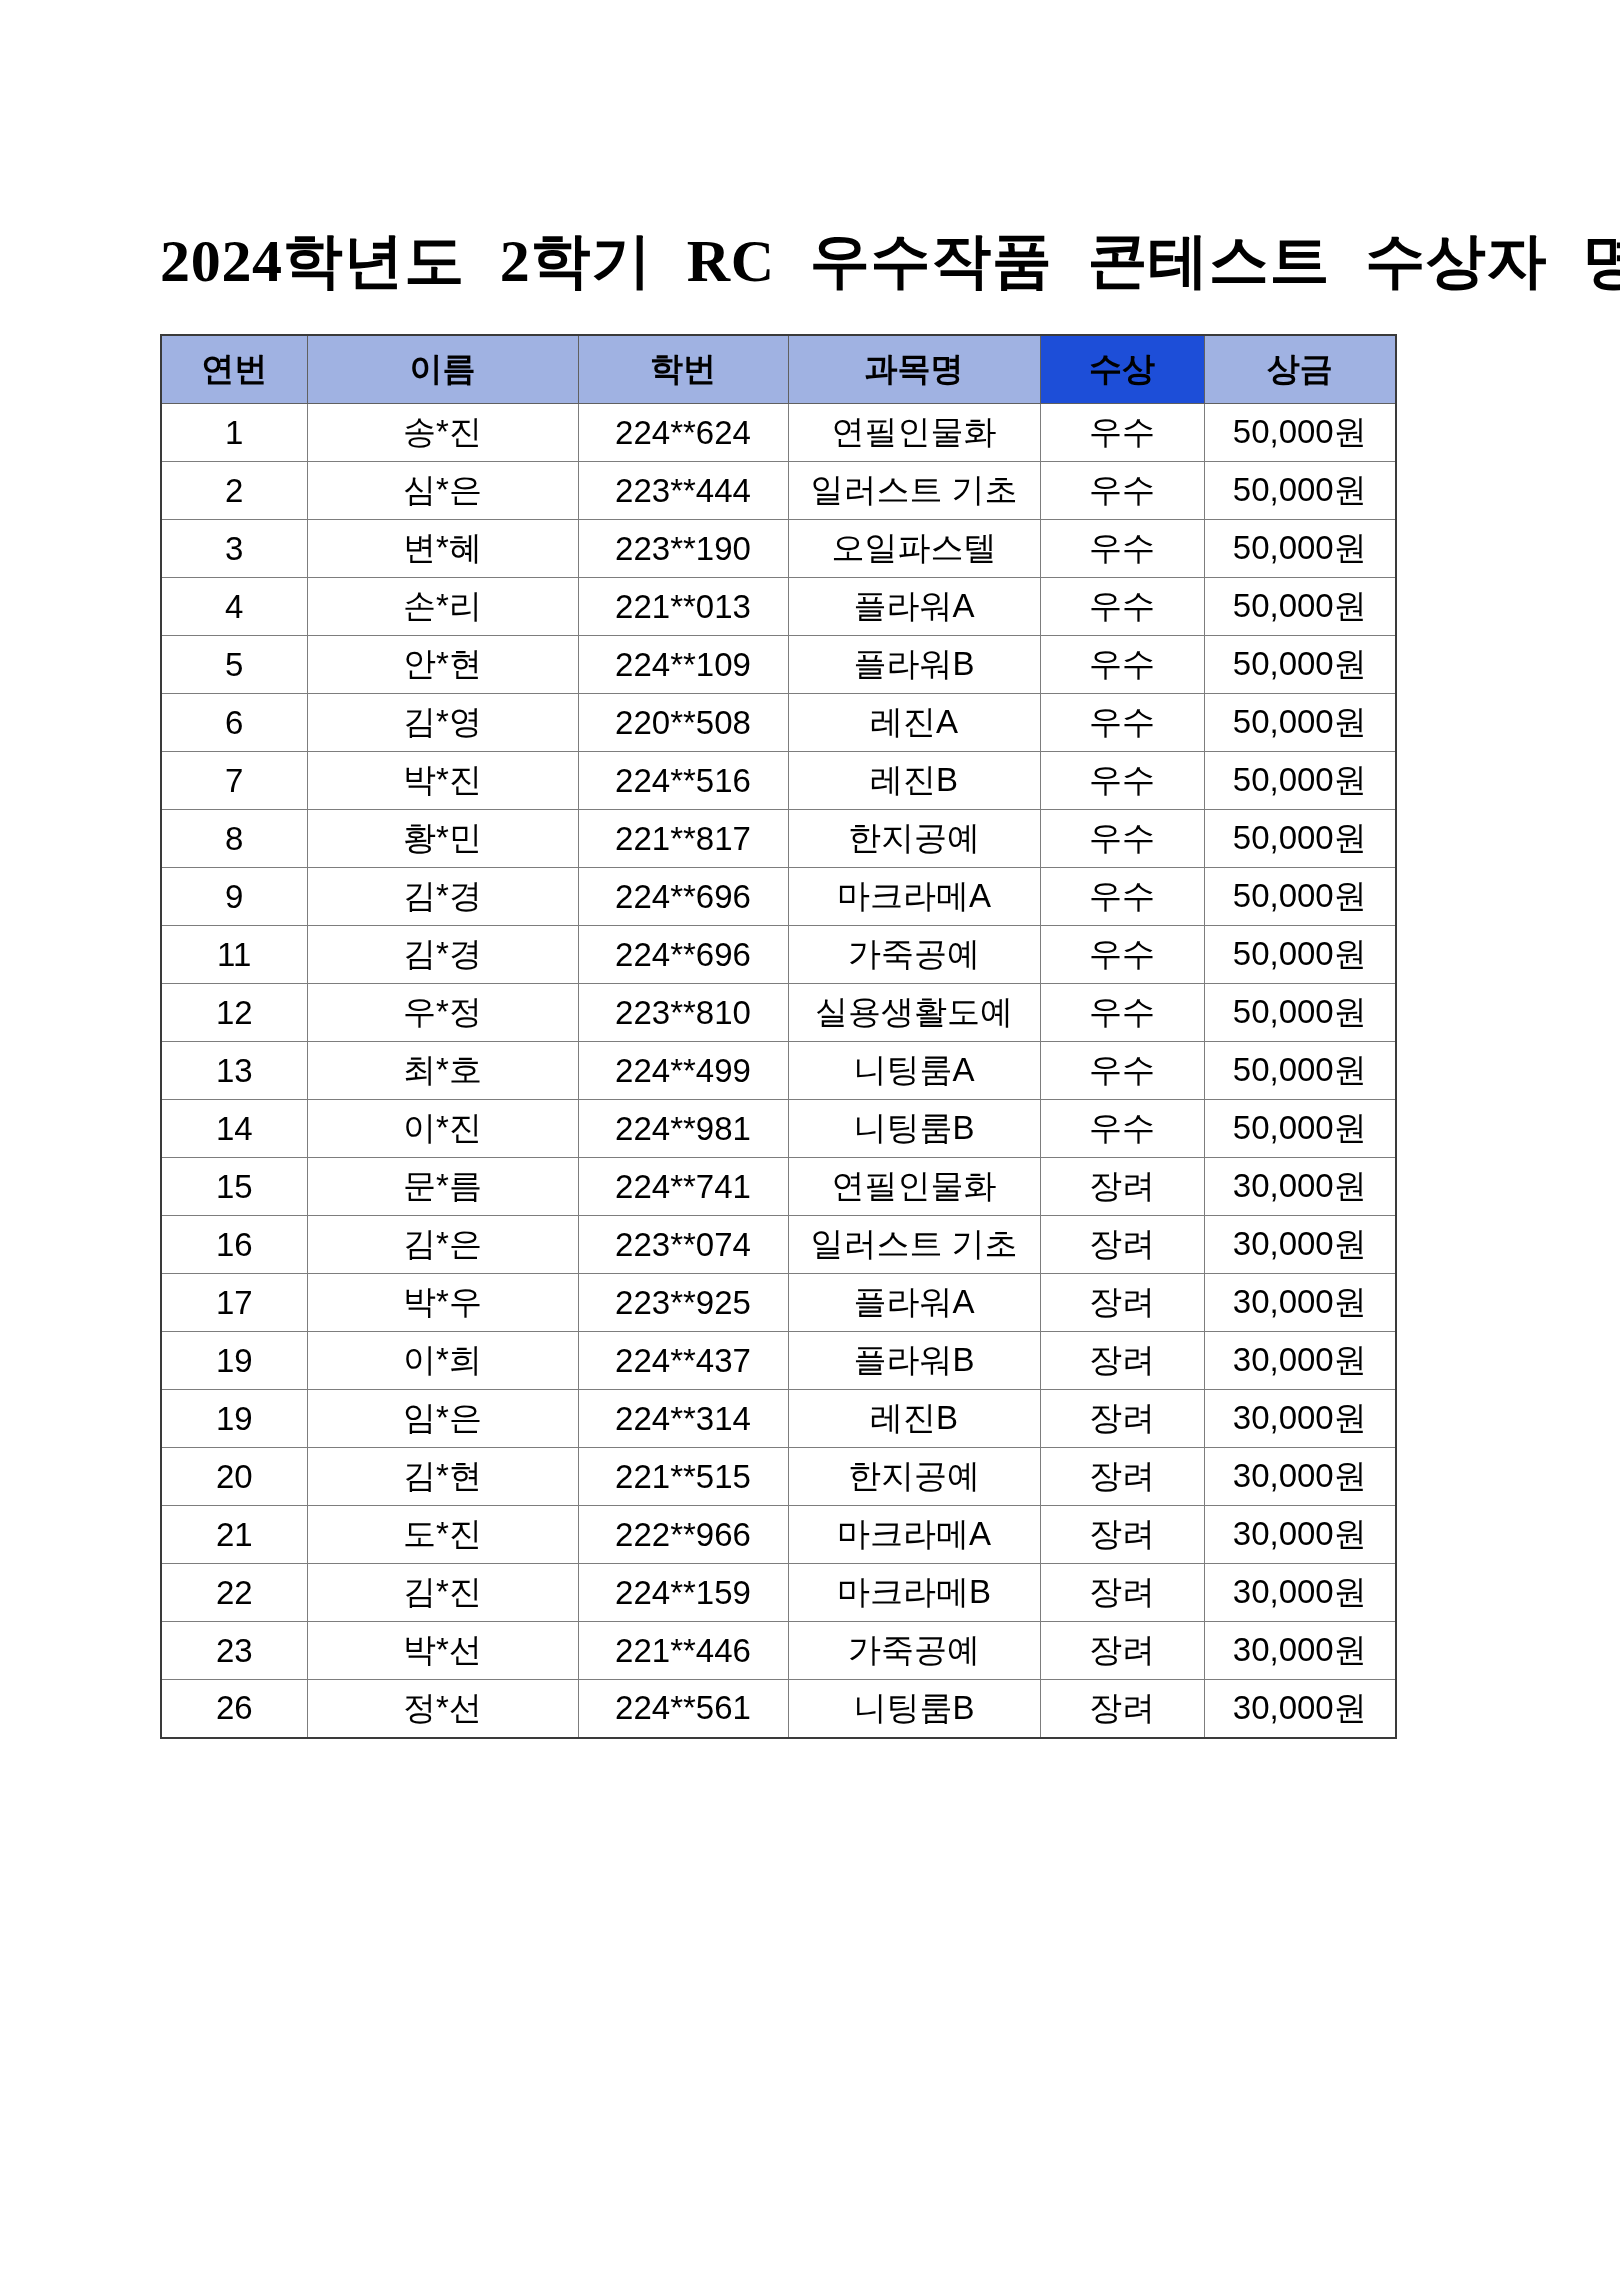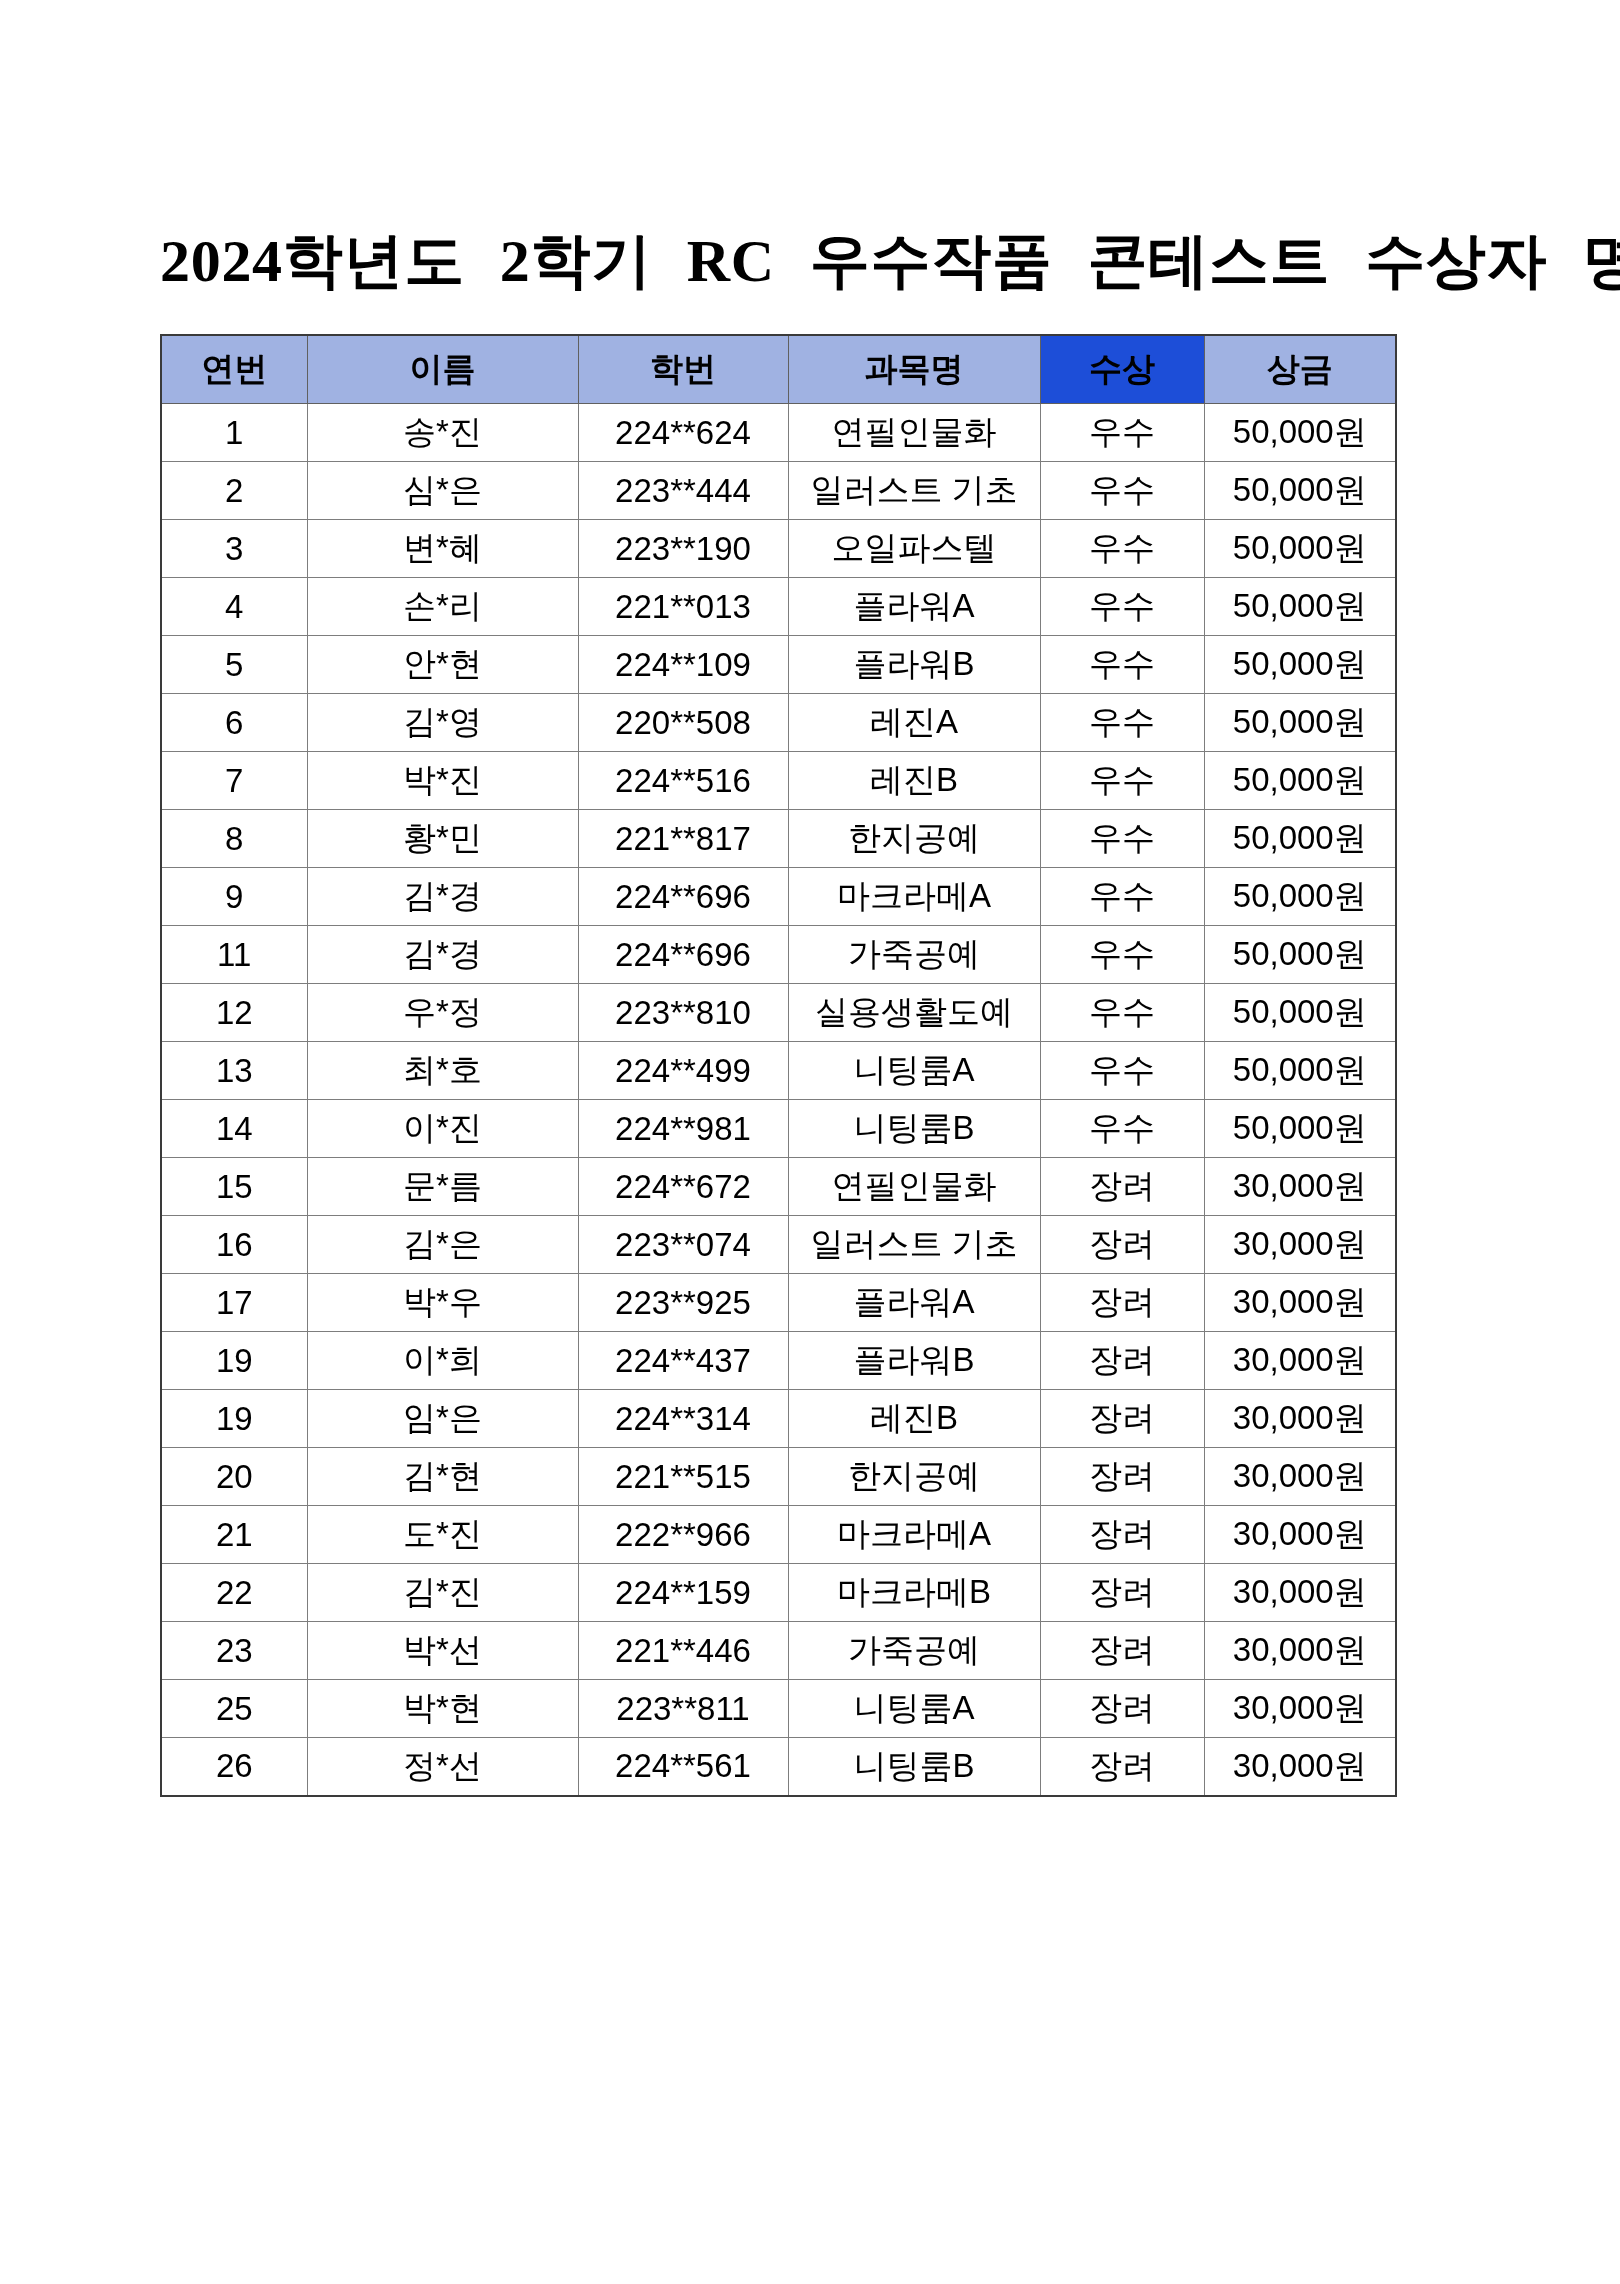--- a/index.html
+++ b/index.html
@@ -192,21 +192,21 @@
           <td>14</td>
           <td>이*진</td>
           <td>224**981</td>
           <td>니팅룸B</td>
           <td>우수</td>
           <td>50,000원</td>
         </tr>
         <tr>
           <td>15</td>
           <td>문*름</td>
-          <td>224**672</td>
+          <td>224**741</td>
           <td>연필인물화</td>
           <td>장려</td>
           <td>30,000원</td>
         </tr>
         <tr>
           <td>16</td>
           <td>김*은</td>
           <td>223**074</td>
           <td>일러스트 기초</td>
           <td>장려</td>
@@ -262,28 +262,20 @@
         </tr>
         <tr>
           <td>23</td>
           <td>박*선</td>
           <td>221**446</td>
           <td>가죽공예</td>
           <td>장려</td>
           <td>30,000원</td>
         </tr>
         <tr>
-          <td>25</td>
-          <td>박*현</td>
-          <td>223**811</td>
-          <td>니팅룸A</td>
-          <td>장려</td>
-          <td>30,000원</td>
-        </tr>
-        <tr>
           <td>26</td>
           <td>정*선</td>
           <td>224**561</td>
           <td>니팅룸B</td>
           <td>장려</td>
           <td>30,000원</td>
         </tr>
       </tbody>
   </table>
 </div>

